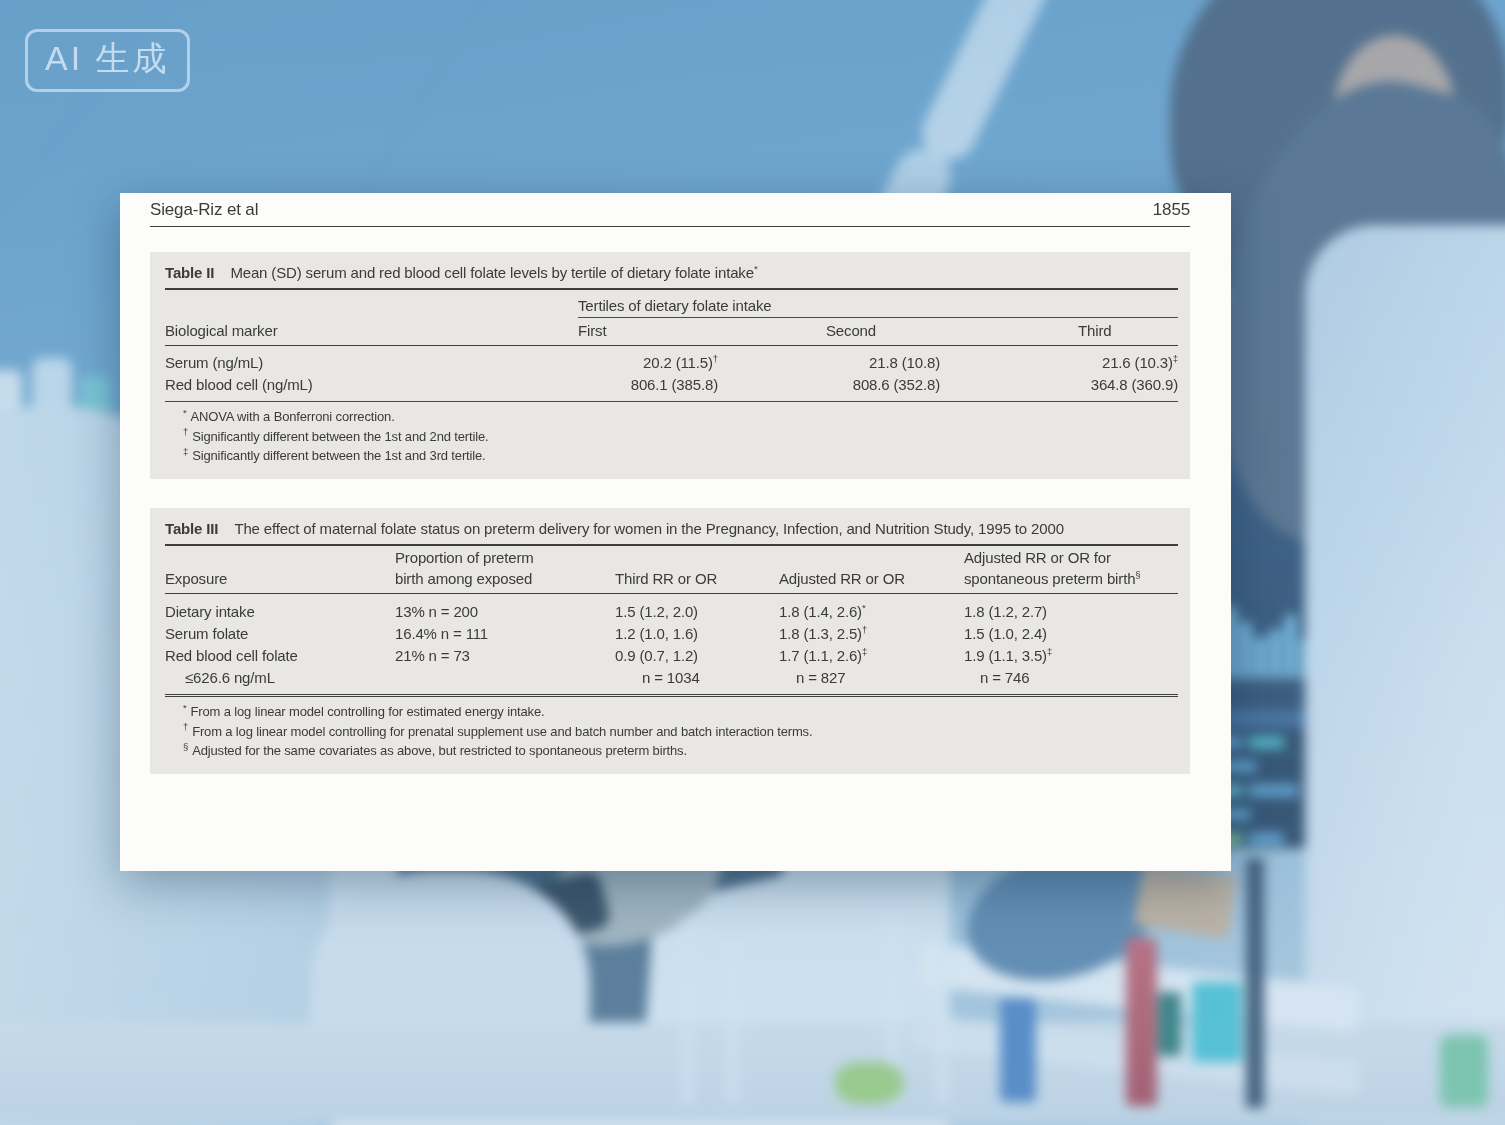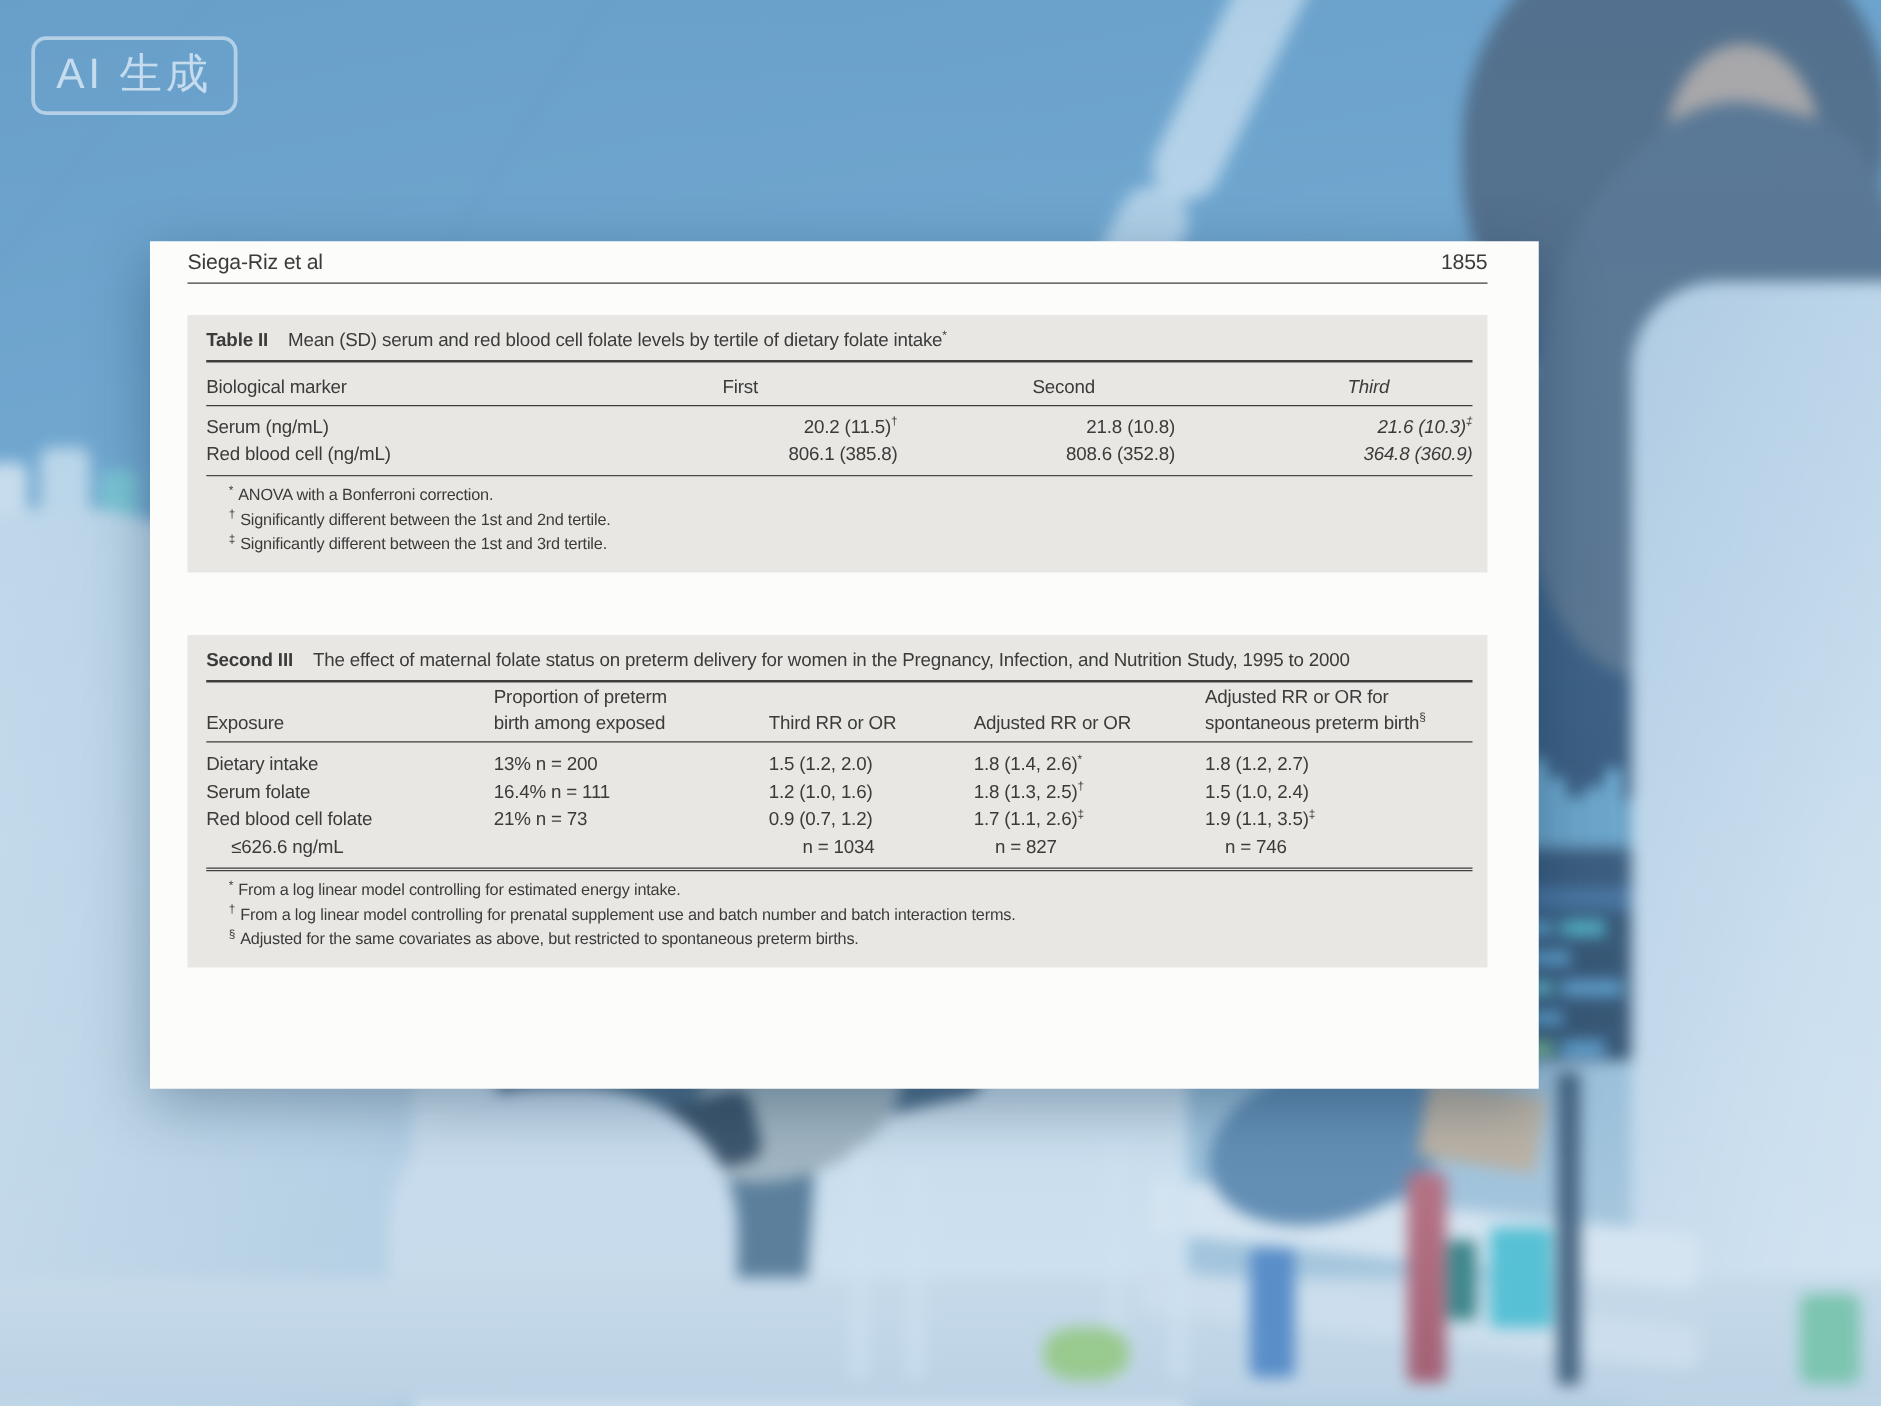--- a/index.html
+++ b/index.html
@@ -83,21 +83,21 @@
   .tablock{position:absolute;left:30px;width:1040px;background:#e8e7e4;padding:0 12px 13px 15px;box-sizing:border-box;}
   .t2{top:59px;}
   .t3{top:315px;}
   .ttitle{padding:10px 0 5px 0;border-bottom:2px solid #3e3e3c;font-size:15px;line-height:21px;}
   .tlabel{font-weight:bold;margin-right:16px;}
   sup{font-size:9.5px;line-height:0;vertical-align:super;}
   .t2g{display:grid;grid-template-columns:413px 140px 108px 114px 138px 100px;font-size:15px;}
   .t2g .a{grid-column:1;}
   .t2g .b{grid-column:2;}
   .t2g .c{grid-column:4;}
-  .t2g .d{grid-column:6;font-style:italic;}
+  .t2g .d{grid-column:6;}
   .t2-span{padding-top:7px;}
   .t2-span .sp{grid-column:2 / 7;border-bottom:1px solid #4a4a48;padding-bottom:3px;}
   .t2-head{padding-top:4px;border-bottom:1.5px solid #3e3e3c;}
   .t2-head > div{padding-bottom:6px;}
   .t2-rows{padding:6px 0 5px 0;border-bottom:1px solid #4a4a48;}
   .t2g .num{text-align:right;}
   .t2row{line-height:22px;}
   .fnotes{padding:5px 0 0 18px;font-size:13px;}
   .fn{line-height:19.7px;}
   .fn sup{margin-right:4px;}
@@ -218,20 +218,21 @@
     <span>Siega-Riz et al</span>
     <span>1855</span>
   </div>
 
   <div class="tablock t2">
     <div class="ttitle">
       <span class="tlabel">Table II</span><span>Mean (SD) serum and red blood cell folate levels by tertile of dietary folate intake</span><sup>*</sup>
     </div>
     <div class="t2g t2-span">
       <div class="a"></div>
+      <div class="sp">Tertiles of dietary folate intake</div>
     </div>
     <div class="t2g t2-head">
       <div class="a">Biological marker</div>
       <div class="b">First</div>
       <div class="c">Second</div>
       <div class="d">Third</div>
     </div>
     <div class="t2-rows">
       <div class="t2g t2row">
         <div class="a">Serum (ng/mL)</div>
@@ -248,21 +249,21 @@
     </div>
     <div class="fnotes">
       <div class="fn"><sup>*</sup><span>ANOVA with a Bonferroni correction.</span></div>
       <div class="fn"><sup>†</sup><span>Significantly different between the 1st and 2nd tertile.</span></div>
       <div class="fn"><sup>‡</sup><span>Significantly different between the 1st and 3rd tertile.</span></div>
     </div>
   </div>
 
   <div class="tablock t3">
     <div class="ttitle">
-      <span class="tlabel">Second III</span><span>The effect of maternal folate status on preterm delivery for women in the Pregnancy, Infection, and Nutrition Study, 1995 to 2000</span>
+      <span class="tlabel">Table III</span><span>The effect of maternal folate status on preterm delivery for women in the Pregnancy, Infection, and Nutrition Study, 1995 to 2000</span>
     </div>
     <div class="t3g t3-head">
       <div>Exposure</div>
       <div>
         <div>Proportion of preterm</div>
         <div>birth among exposed</div>
       </div>
       <div>Third RR or OR</div>
       <div>Adjusted RR or OR</div>
       <div>

